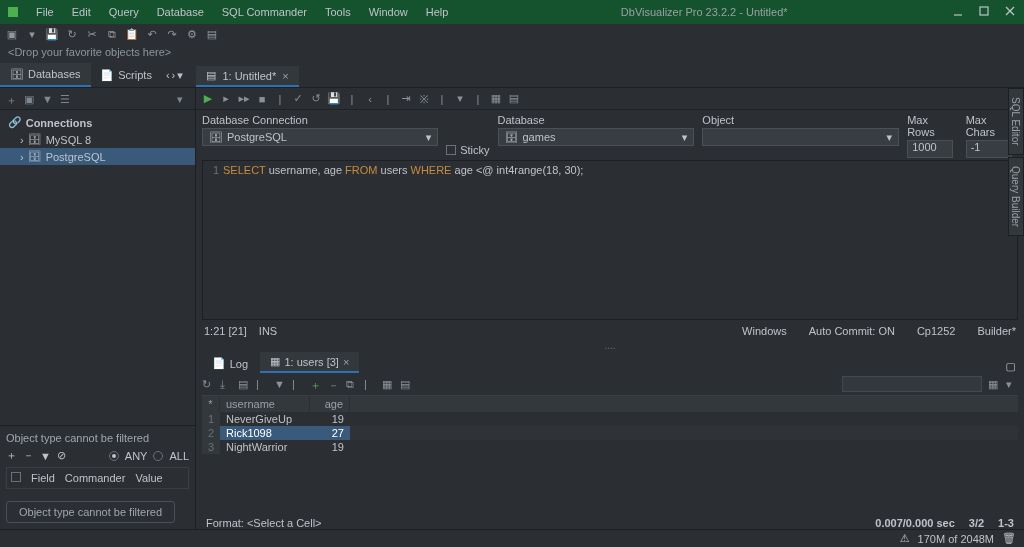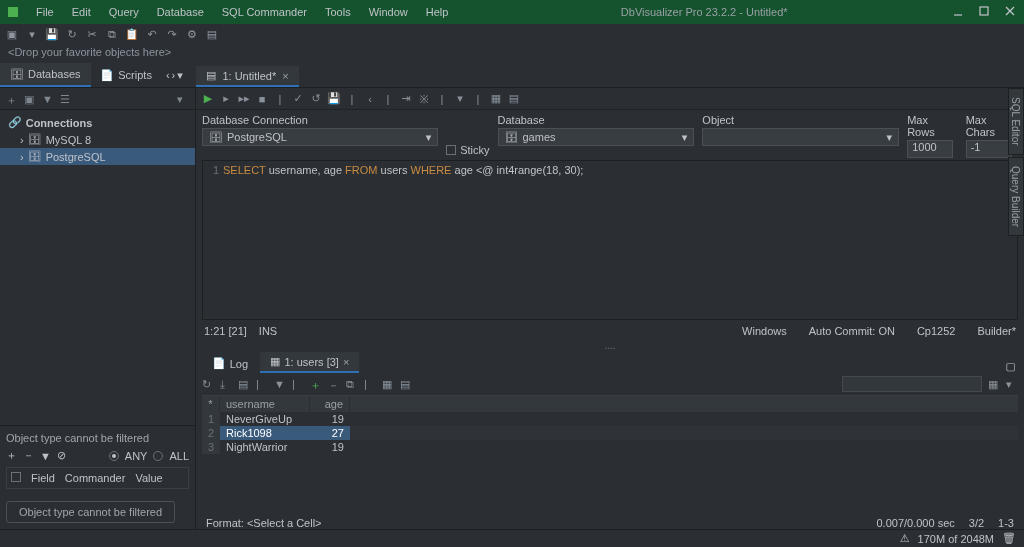--- a/index.html
+++ b/index.html
@@ -64,21 +64,21 @@
   .grid-hd div { padding:2px 6px; border-right:1px solid #2b2f33; color:#9aa0a6; }
   .gcol-n { width:18px; text-align:center; }
   .gcol-u { width:90px; }
   .gcol-a { width:40px; text-align:right; }
   .grid-row { display:flex; }
   .grid-row:nth-child(even){ background:#2f3338; }
   .grid-row .gcol-n { color:#6c7178; background:#33383d; }
   .grid-row.sel .gcol-u, .grid-row.sel .gcol-a { background:#3a5a7c; color:#fff; }
   .grid-row div { padding:1px 6px; }
   .status-res { height:18px; display:flex; align-items:flex-end; padding:0 10px; color:#9aa0a6; }
-  .status-res .right { margin-left:auto; display:flex; gap:14px; }
+  .status-res .right { margin-left:auto; display:flex; gap:14px;font-weight:bold; }
   .right-rail { position:absolute; right:0; top:0; width:16px; height:230px; display:flex; flex-direction:column; }
   .rail-tab { writing-mode:vertical-rl; text-orientation:mixed; font-size:10px; color:#9aa0a6; background:#33383d; padding:8px 2px; margin-bottom:2px; text-align:center; border:1px solid #1d2023; }
   .footer { position:absolute; bottom:0; left:0; right:0; height:18px; background:#2b2f33; border-top:1px solid #1d2023; display:flex; align-items:center; justify-content:flex-end; padding:0 8px; gap:8px; color:#8b949e; font-size:11px; }
   svg { stroke:currentColor; fill:none; stroke-width:1.2; }
 </style>
 </head>
 <body>
 
 <div class="titlebar">
   <div class="app-ico"></div>

